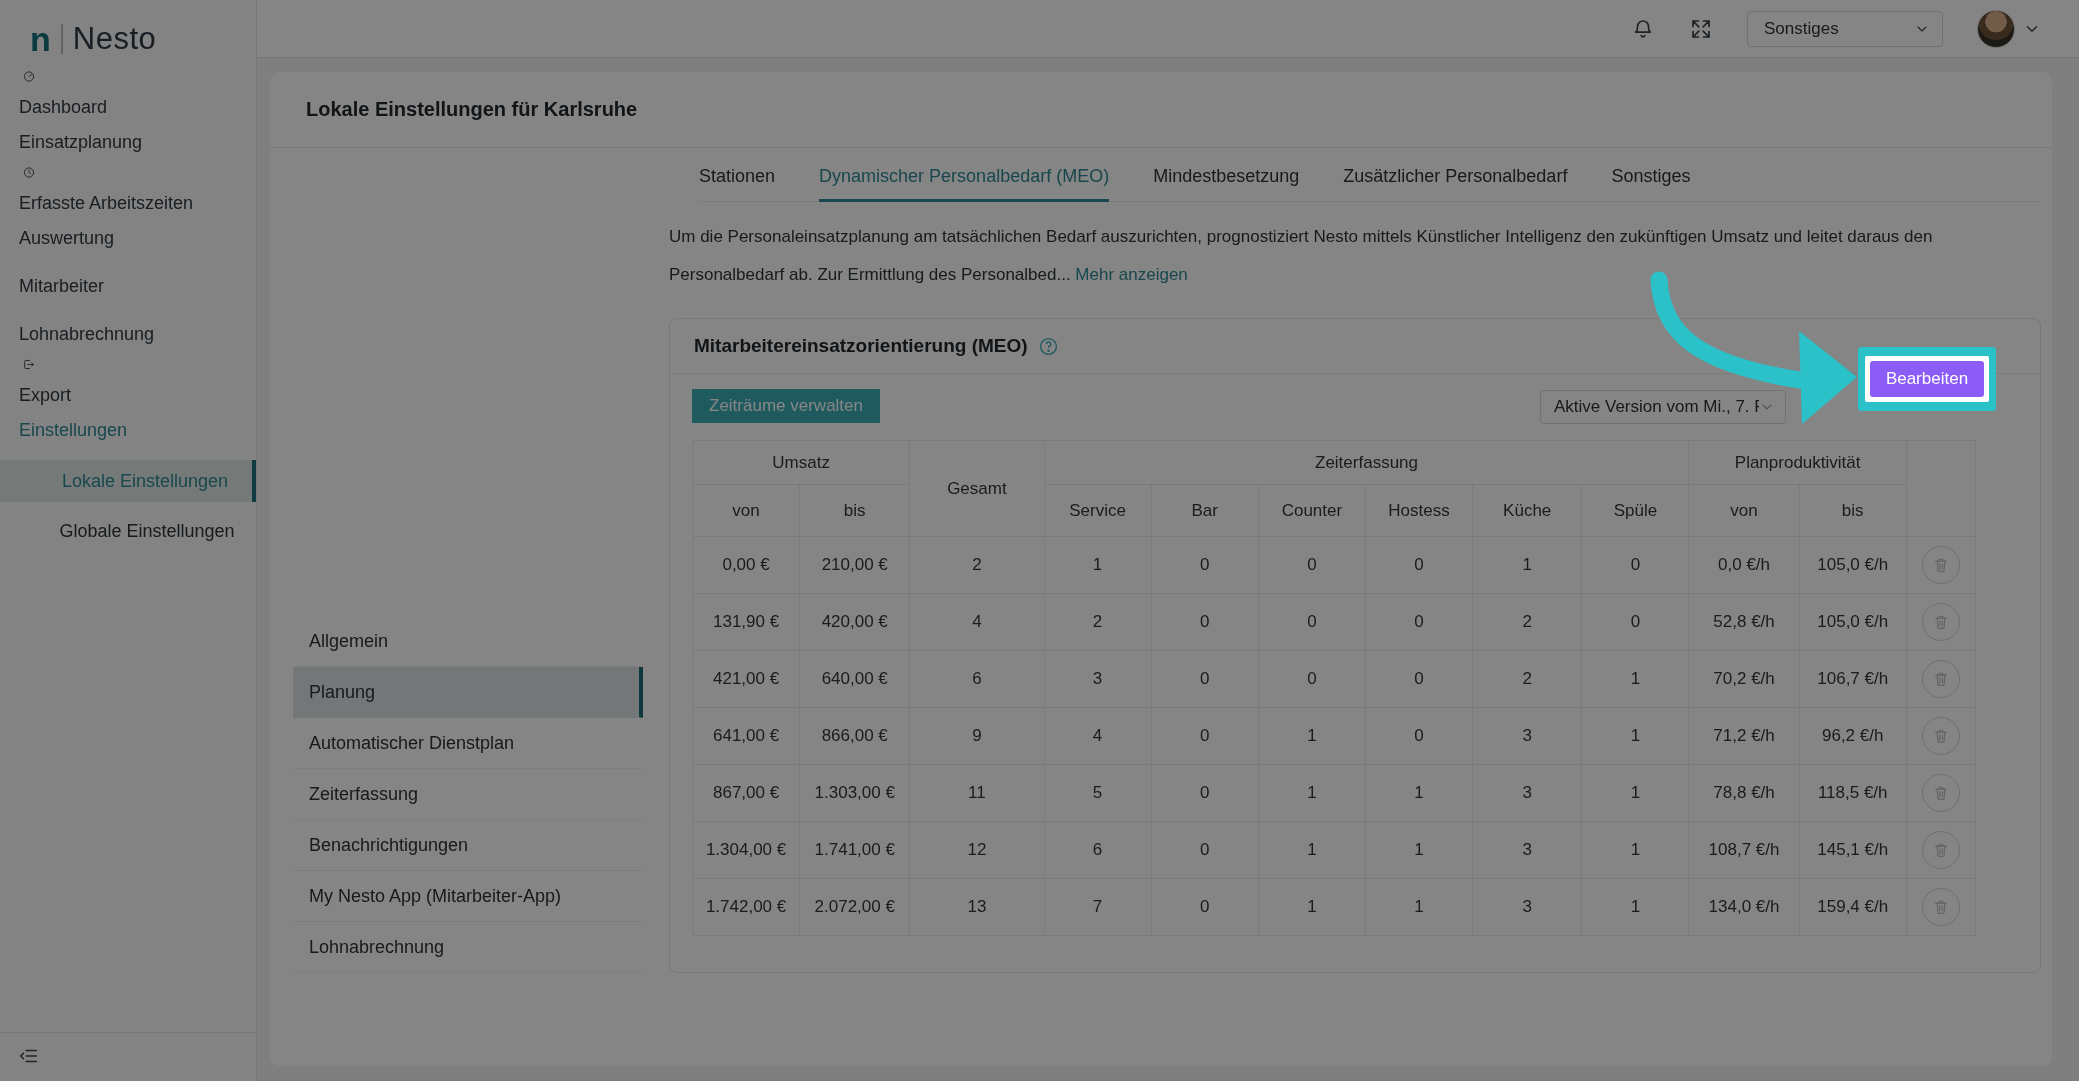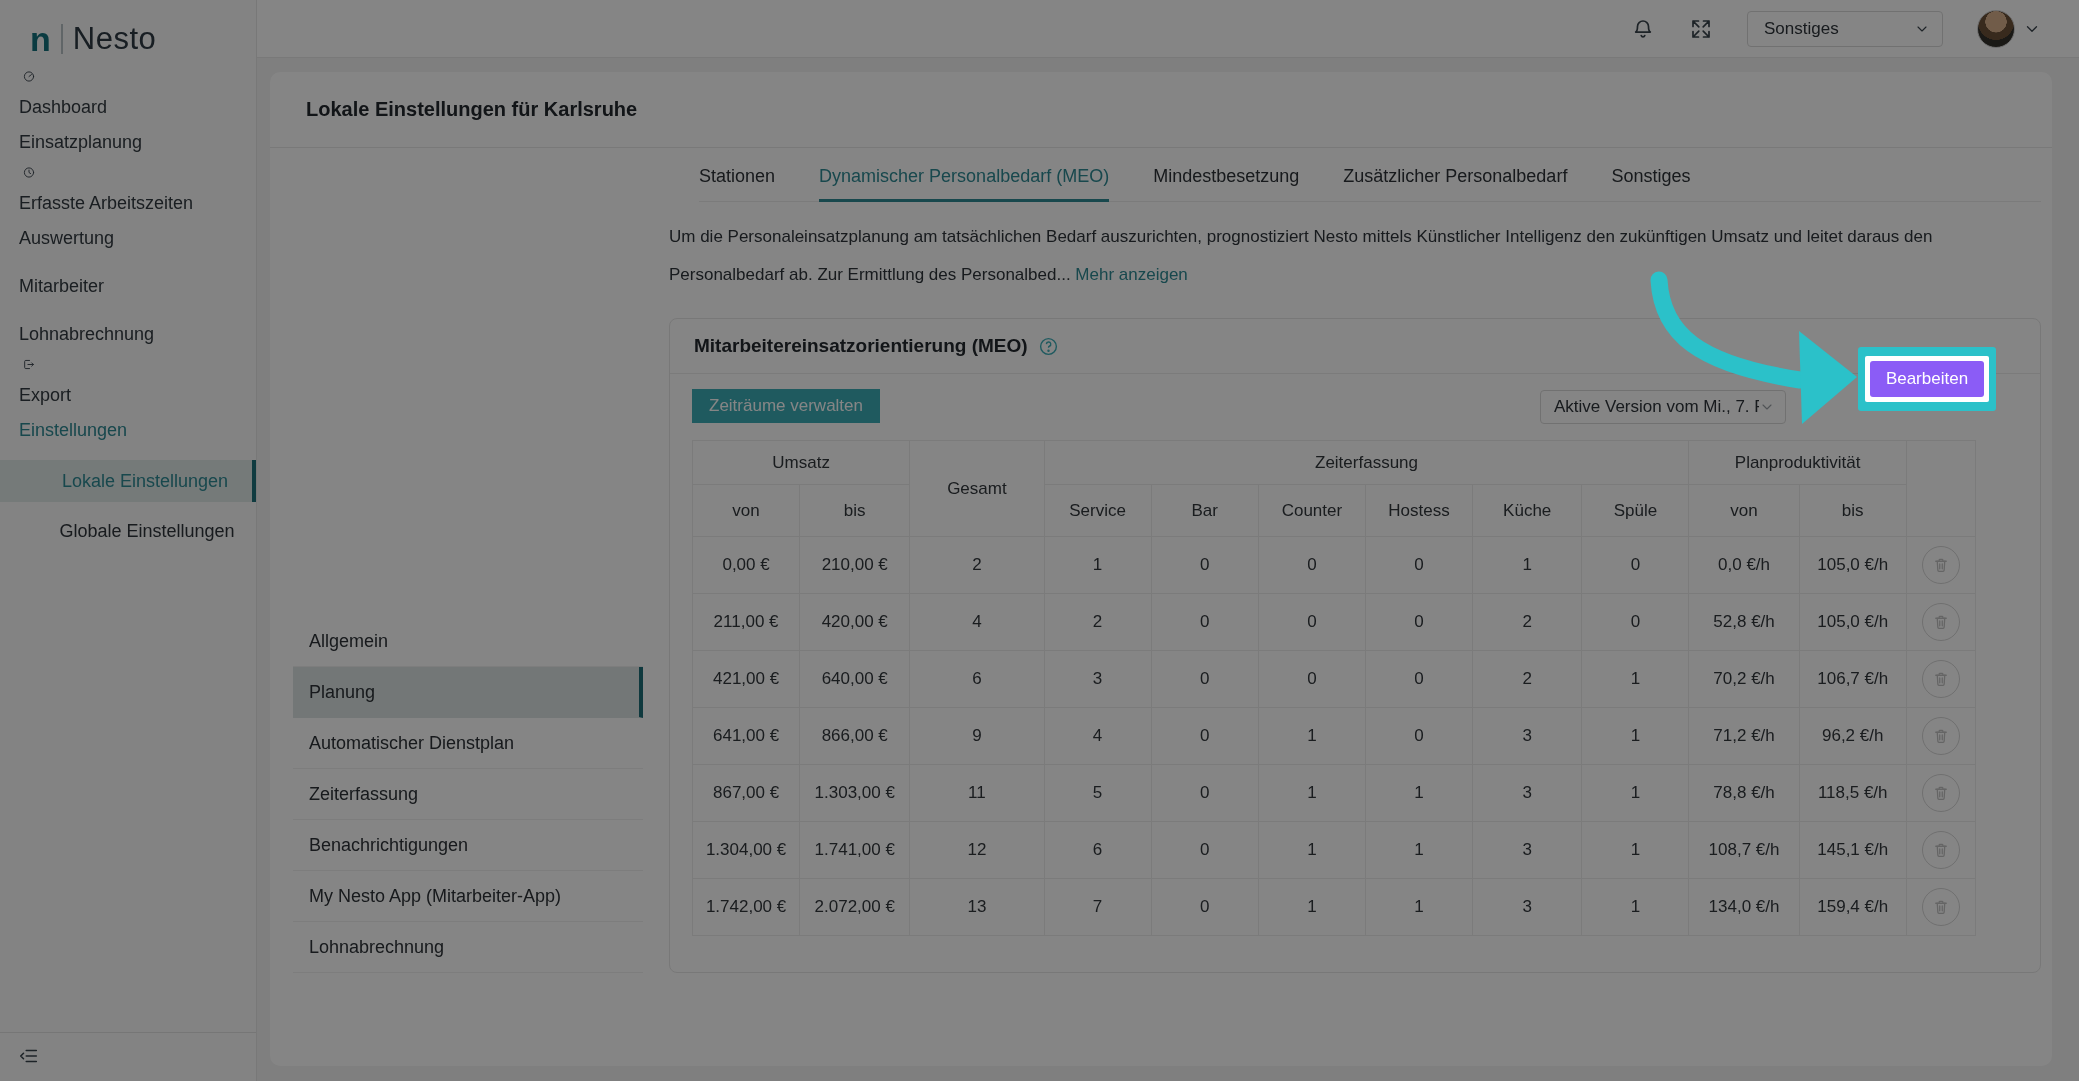--- a/index.html
+++ b/index.html
@@ -320,21 +320,21 @@
                       <svg width="18" height="18" viewBox="0 0 24 24" fill="none" stroke-width="1.7" stroke-linecap="round">
                         <path d="M5 7 H19 M9.5 7 V5.5 a1 1 0 0 1 1-1 h3 a1 1 0 0 1 1 1 V7"></path>
                         <path d="M7 7 l.8 12 a1.5 1.5 0 0 0 1.5 1.4 h5.4 a1.5 1.5 0 0 0 1.5-1.4 L17 7"></path>
                         <path d="M10.3 10.5 V17 M13.7 10.5 V17"></path>
                       </svg>
                     </button>
                   </td>
                 </tr>
 
                 <tr>
-                  <td>211,00 €</td>
+                  <td>131,90 €</td>
                   <td>420,00 €</td>
                   <td>4</td>
                   <td>2</td>
                   <td>0</td>
                   <td>0</td>
                   <td>0</td>
                   <td>2</td>
                   <td>0</td>
                   <td>52,8 €/h</td>
                   <td>105,0 €/h</td>

